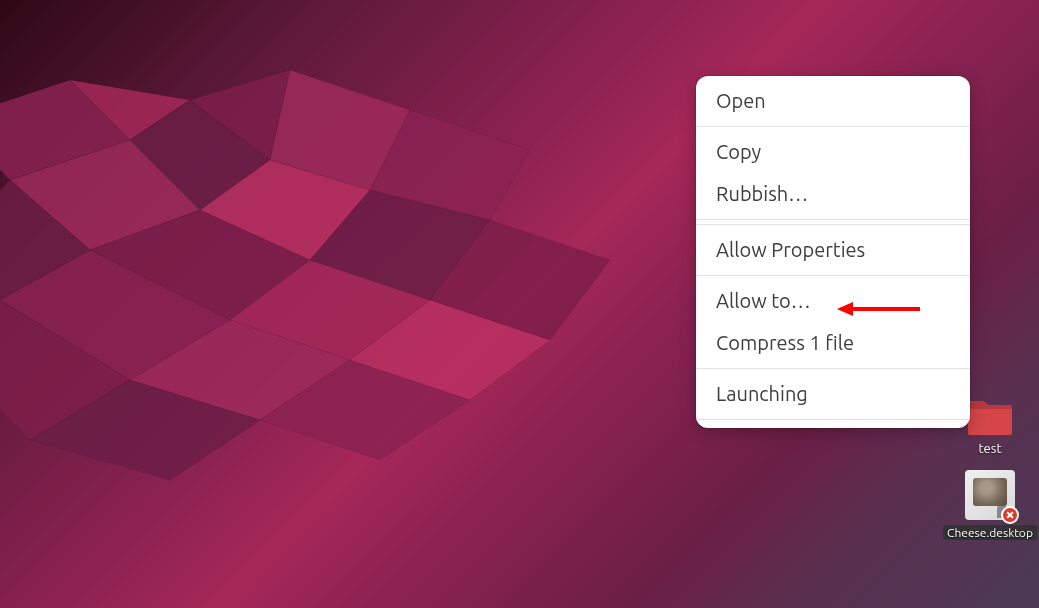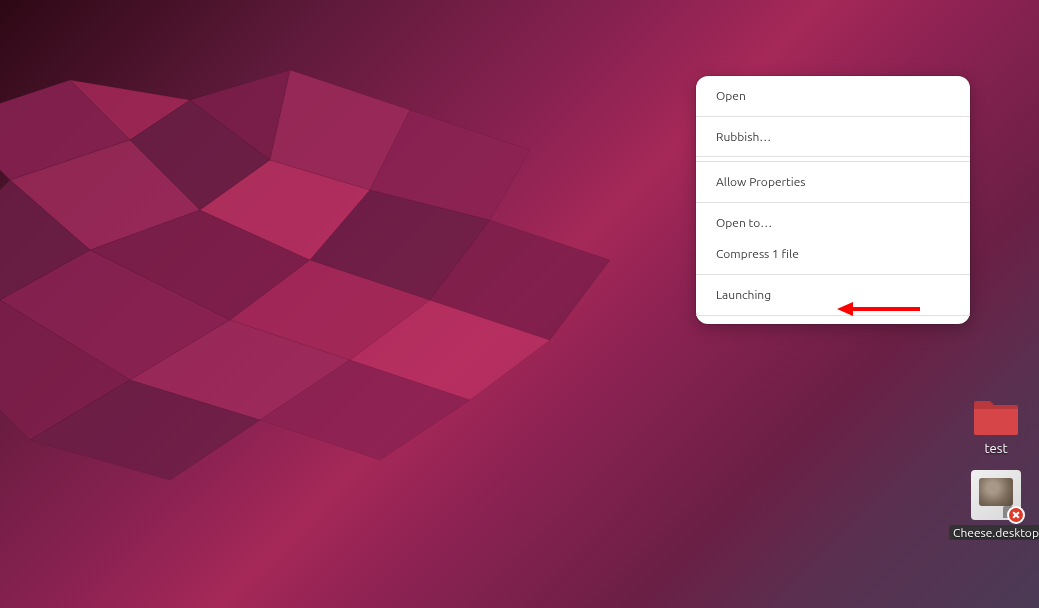--- a/index.html
+++ b/index.html
@@ -28,21 +28,21 @@
       left: -50px;
       top: 40px;
       width: 750px;
       height: 550px;
       opacity: 1;
     }
     
     
     .desktop-icons {
       position: absolute;
-      right: 4px;
+      right: 10px;
       top: 395px;
       display: flex;
       flex-direction: column;
       gap: 15px;
       align-items: center;
     }
     
     .desktop-icon {
       display: flex;
       flex-direction: column;
@@ -139,21 +139,21 @@
     
     .context-menu {
       position: absolute;
       left: 696px;
       top: 76px;
       width: 274px;
       background: #fff;
       border-radius: 12px;
       box-shadow: 0 4px 16px rgba(0,0,0,0.25), 0 0 0 1px rgba(0,0,0,0.1);
       padding: 4px 0;
-      font-size: 12px;
+      font-size: 20px;
       color: #3d3d3d;
     }
     
     .menu-item {
       padding: 8px 20px;
       cursor: pointer;
       line-height: 1.3;
     }
     
     .menu-separator {
@@ -222,26 +222,27 @@
       <div class="padlock"></div>
       <div class="error-badge"></div>
     </div>
     <span class="icon-label">Cheese.desktop</span>
   </div>
 </div>
 
 <div class="context-menu">
   <div class="menu-item">Open</div>
   <div class="menu-separator"></div>
+  <div class="menu-item">Copy</div>
   <div class="menu-item">Rubbish…</div>
   <div class="menu-separator"></div>
   <div class="menu-separator"></div>
   <div class="menu-item">Allow Properties</div>
   <div class="menu-separator"></div>
-  <div class="menu-item">Open to…</div>
+  <div class="menu-item">Allow to…</div>
   <div class="menu-item">Compress 1 file</div>
   <div class="menu-separator"></div>
   <div class="menu-item">Launching</div>
   <div class="menu-separator"></div>
 </div>
 
 <div class="arrow-annotation">
   <svg viewBox="0 0 90 20">
     <line x1="85" y1="10" x2="15" y2="10" stroke="#ff0000" stroke-width="4"></line>
     <polygon points="2,10 18,3 18,17" fill="#ff0000"></polygon>

